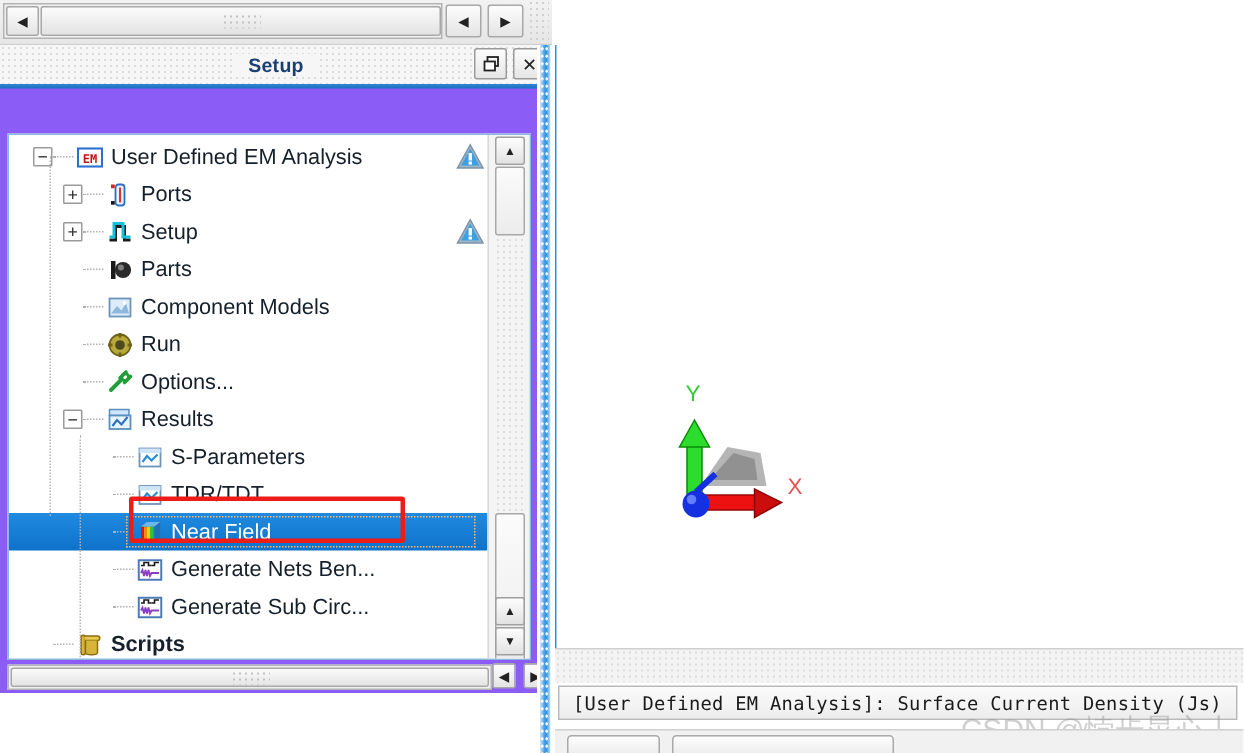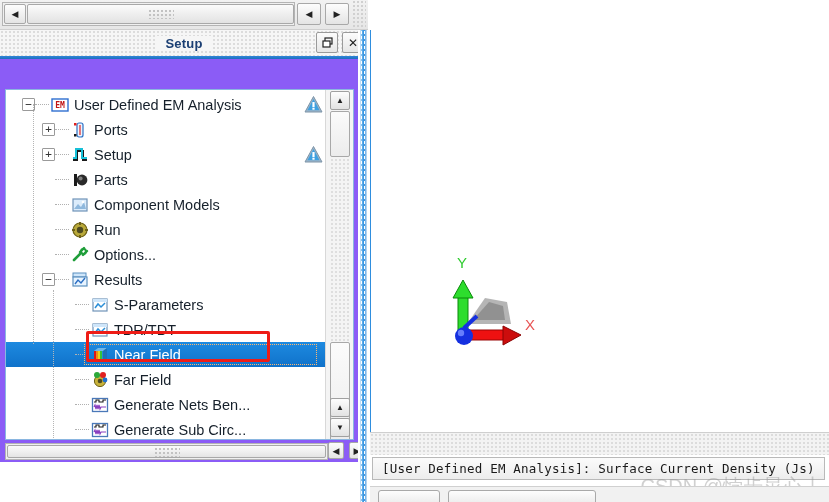--- a/index.html
+++ b/index.html
@@ -402,34 +402,20 @@
                   <rect x="7" y="5" width="2" height="11" fill="#ead21a"></rect>
                   <rect x="9" y="5" width="2" height="11" fill="#35c23a"></rect>
                   <rect x="11" y="5" width="2" height="11" fill="#1f8fd8"></rect>
                 </g>
                 <path d="M3 5 L7 2 L16 2 L12 5 Z" fill="#6fb6e8"></path>
                 <path d="M12 5 L16 2 L16 13 L12 16 Z" fill="#1f6fb5"></path>
               </svg>
             </span>
             <span class="lbl">Near Field</span>
             <span class="sel-dash"></span>
-          </div>
-          <div class="node indent-2">
-            <span class="twisty empty"></span>
-            <span class="dots"></span>
-            <span class="ico">
-              <svg width="18" height="18" viewBox="0 0 18 18">
-                <circle cx="9" cy="10" r="5.6" fill="#c8b23a" stroke="#6e6218" stroke-width="1"></circle>
-                <circle cx="9" cy="10" r="2.3" fill="#4e4a20"></circle>
-                <circle cx="6" cy="4" r="3" fill="#2ba83a"></circle>
-                <circle cx="12" cy="4" r="3" fill="#e02020"></circle>
-                <circle cx="14" cy="9" r="2.4" fill="#1f6fd0"></circle>
-              </svg>
-            </span>
-            <span class="lbl">Far Field</span>
           </div>
           <div class="node indent-2">
             <span class="twisty empty"></span>
             <span class="dots"></span>
             <span class="ico">
               <svg width="18" height="18" viewBox="0 0 18 18">
                 <rect x="1.5" y="2.5" width="15" height="13" fill="#ffffff" stroke="#4a78b8" stroke-width="1.3"></rect>
                 <path d="M3 6 L5 6 L5 4 L8 4 L8 6 L10 6" fill="none" stroke="#1a1a1a" stroke-width="1.1"></path>
                 <path d="M10 6 L12 6 L12 4 L15 4" fill="none" stroke="#1a1a1a" stroke-width="1.1"></path>
                 <path d="M3 11 L4 9 L5 13 L6 9 L7 13 L8 9 L9 13 L10 11 L15 11" fill="none" stroke="#8a3fc0" stroke-width="1.2"></path>

